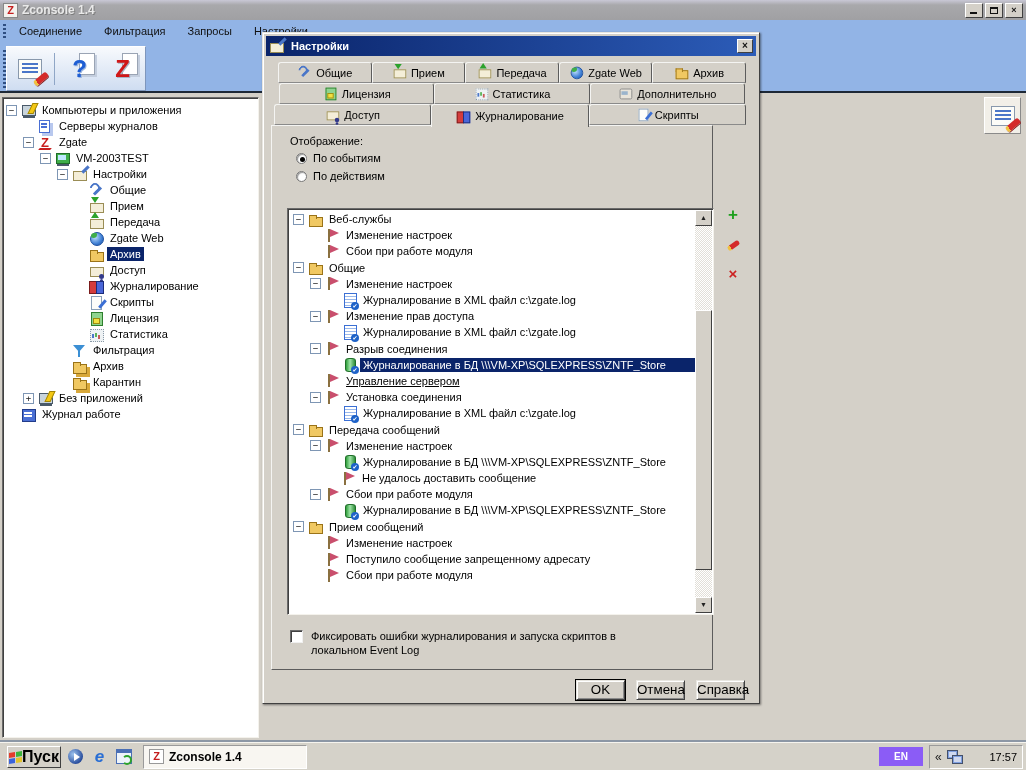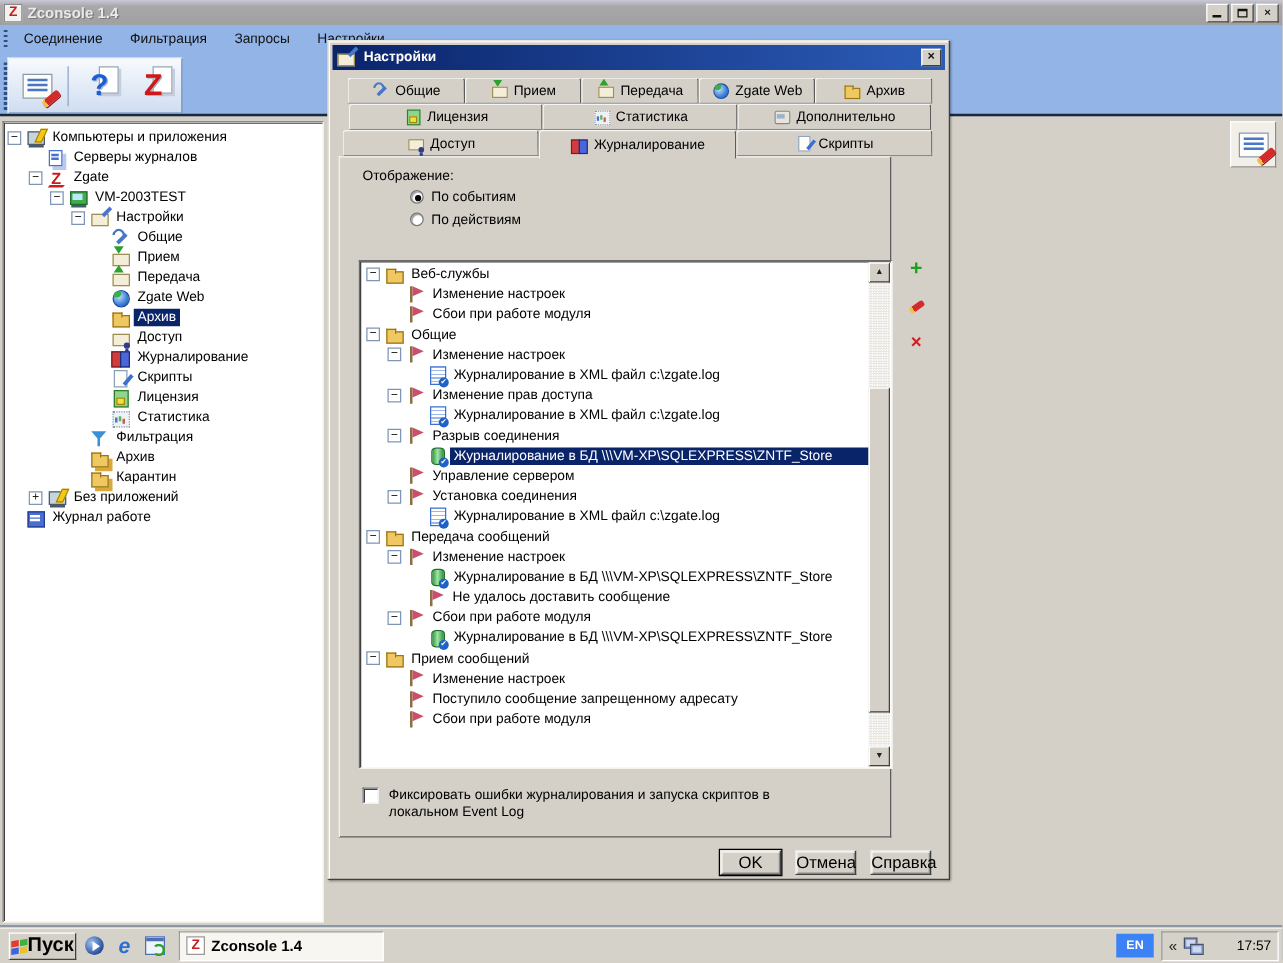--- a/index.html
+++ b/index.html
@@ -91,21 +91,21 @@
   #dlg-close{width:16px;height:14px;background:#d4d0c8;border:1px solid;border-color:#fff #404040 #404040 #fff;font-size:10px;font-weight:bold;line-height:12px;text-align:center;color:#111;}
   .tab-row{position:absolute;display:flex;height:21px;}
   #trow1{left:15px;top:29px;width:468px;}
   #trow2{left:16px;top:50px;width:466px;}
   #trow3{left:11px;top:71px;width:472px;}
   .tab{flex:1;display:flex;align-items:center;justify-content:center;gap:4px;background:#d4d0c8;border:1px solid;border-color:#f4f4f2 #5c5c5c #8a8a8a #f4f4f2;border-radius:3px 3px 0 0;padding:0 6px;white-space:nowrap;}
   .tab .ic{margin-right:0;transform:scale(.9);}
   .tab.active{position:relative;height:23px;z-index:5;border-bottom:none;box-shadow:0 2px 0 #d4d0c8;}
   #tab-page{left:8px;top:92px;width:442px;height:545px;position:absolute;background:#d4d0c8;border:1px solid;border-color:#f4f4f2 #5c5c5c #5c5c5c #f4f4f2;z-index:4;}
   #display-label{left:18px;top:9px;position:absolute;}
-  .radio-row{position:absolute;left:56px;display:flex;gap:6px;}
+  .radio-row{position:absolute;left:24px;display:flex;align-items:center;gap:6px;}
   .radio{width:11px;height:11px;border-radius:50%;background:#fff;border:1px solid #777;box-shadow:inset 1px 1px 1px #999;position:relative;}
   .radio.on::after{content:"";position:absolute;left:3px;top:3px;width:5px;height:5px;border-radius:50%;background:#000;}
   #dlg-treebox{left:15px;top:82px;width:427px;height:407px;position:absolute;background:#fff;border:1px solid;border-color:#6a6a6a #f4f2ec #f4f2ec #6a6a6a;box-shadow:inset 1px 1px 0 #404040;overflow:hidden;}
   #dlg-tree{position:absolute;left:2px;top:2px;right:18px;bottom:2px;overflow:hidden;}
   #dlg-tree .trow{height:16.2px;}
   
   #vscroll{position:absolute;right:1px;top:1px;width:17px;bottom:1px;background:repeating-conic-gradient(#ffffff 0 25%,#e2dfd8 0 50%) 0 0/2px 2px;}
   .sb-btn{position:absolute;left:0;width:17px;height:16px;background:#d4d0c8;border:1px solid;border-color:#fff #404040 #404040 #fff;font-size:7px;text-align:center;line-height:14px;color:#222;}
   #sb-up{top:0;}
   #sb-down{bottom:0;}
@@ -131,21 +131,21 @@
   .winflag::before{content:"";position:absolute;left:0;top:1px;width:6px;height:5px;background:#e43c2c;box-shadow:7px 0 0 #3cb43c,0 6px 0 #3c64dc,7px 6px 0 #e4c42c;}
   .ql{width:19px;height:19px;margin-left:5px;display:flex;align-items:center;justify-content:center;position:relative;}
   .ql-media::before{content:"";width:15px;height:15px;border-radius:50%;background:radial-gradient(circle at 35% 35%,#9ec4ee,#2a4f9e 70%,#122a5e);}
   .ql-media::after{content:"";position:absolute;left:8px;top:6px;border-left:6px solid #fff;border-top:4px solid transparent;border-bottom:4px solid transparent;}
   .ql-ie{color:#2a6fd4;font-size:17px;font-weight:bold;font-style:italic;}
   .ql-app::before{content:"";width:14px;height:13px;background:#eef4fa;border:1px solid #4a6fb5;box-shadow:inset 0 3px 0 #4a6fb5;}
   .ql-app::after{content:"";position:absolute;right:1px;bottom:1px;width:6px;height:6px;border:2px solid #2ca22c;border-radius:50%;border-left-color:transparent;}
   #task-btn{margin-left:10px;width:164px;height:24px;background:#f8f6f1;border:1px solid;border-color:#9a9a9a #fff #fff #9a9a9a;display:flex;align-items:center;gap:5px;padding:0 5px;font-weight:bold;font-size:12px;}
   #task-btn .zic{width:15px;height:15px;background:#fff;border:1px solid #999;color:#c41e1e;font-weight:bold;font-size:11px;line-height:13px;text-align:center;}
   #tray-spacer{flex:1;}
-  #lang-ind{width:30px;height:19px;background:#3b82f6;color:#fff;font-size:10px;font-weight:bold;display:flex;align-items:center;justify-content:center;}
+  #lang-ind{width:44px;height:19px;background:#8b5cf6;color:#fff;font-size:10px;font-weight:bold;display:flex;align-items:center;justify-content:center;}
   #tray{margin:0 3px 0 6px;width:94px;height:24px;border:1px solid;border-color:#9a9a9a #fff #fff #9a9a9a;display:flex;align-items:center;padding:0 5px;gap:5px;}
   #tray .chev{font-size:12px;color:#222;}
   .net-ic{width:16px;height:14px;position:relative;}
   .net-ic::before{content:"";position:absolute;left:0;top:0;width:9px;height:7px;background:#cfd8ee;border:1px solid #44506a;box-shadow:inset 0 0 0 1px #7fa0e0;}
   .net-ic::after{content:"";position:absolute;right:0;bottom:0;width:9px;height:7px;background:#cfd8ee;border:1px solid #44506a;box-shadow:inset 0 0 0 1px #7fa0e0;}
   #clock{font-size:11px;margin-left:auto;}
 </style>
 </head>
 <body>
 
@@ -417,21 +417,21 @@
           <div class="trow" style="padding-left: 20px;">
             <span class="exp">−</span>
             <span class="ic ic-flag"></span>
             <span class="tlabel">Разрыв соединения</span>
           </div>
           <div class="trow" style="padding-left: 37px;">
             <span class="expsp"></span>
             <span class="ic ic-db"></span>
             <span class="tlabel sel fill">Журналирование в БД \\\VM-XP\SQLEXPRESS\ZNTF_Store</span>
           </div>
-          <div class="trow" style="padding-left: 20px;">
+          <div class="trow" style="padding-left: 20px; text-decoration: underline;">
             <span class="expsp"></span>
             <span class="ic ic-flag"></span>
             <span class="tlabel">Управление сервером</span>
           </div>
           <div class="trow" style="padding-left: 20px;">
             <span class="exp">−</span>
             <span class="ic ic-flag"></span>
             <span class="tlabel">Установка соединения</span>
           </div>
           <div class="trow" style="padding-left: 37px;">

